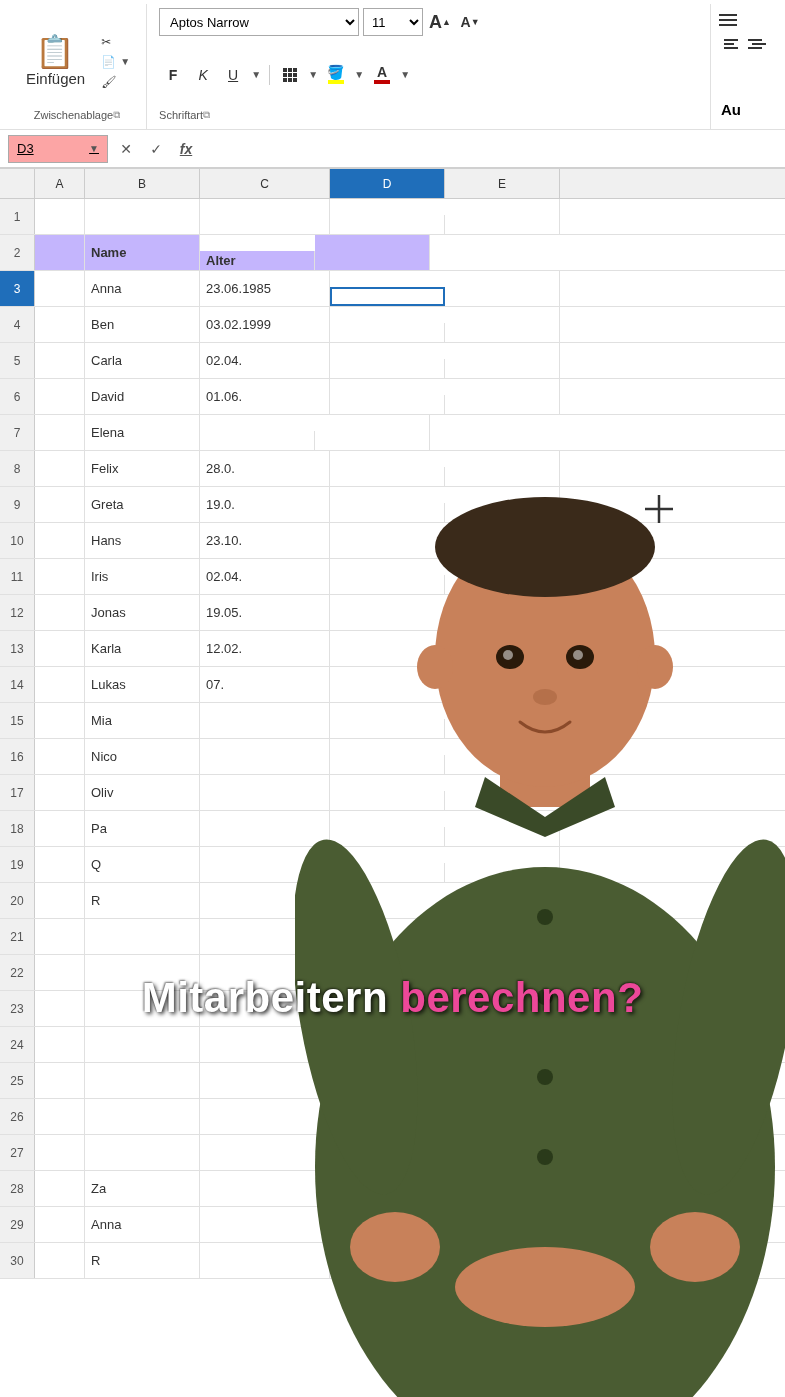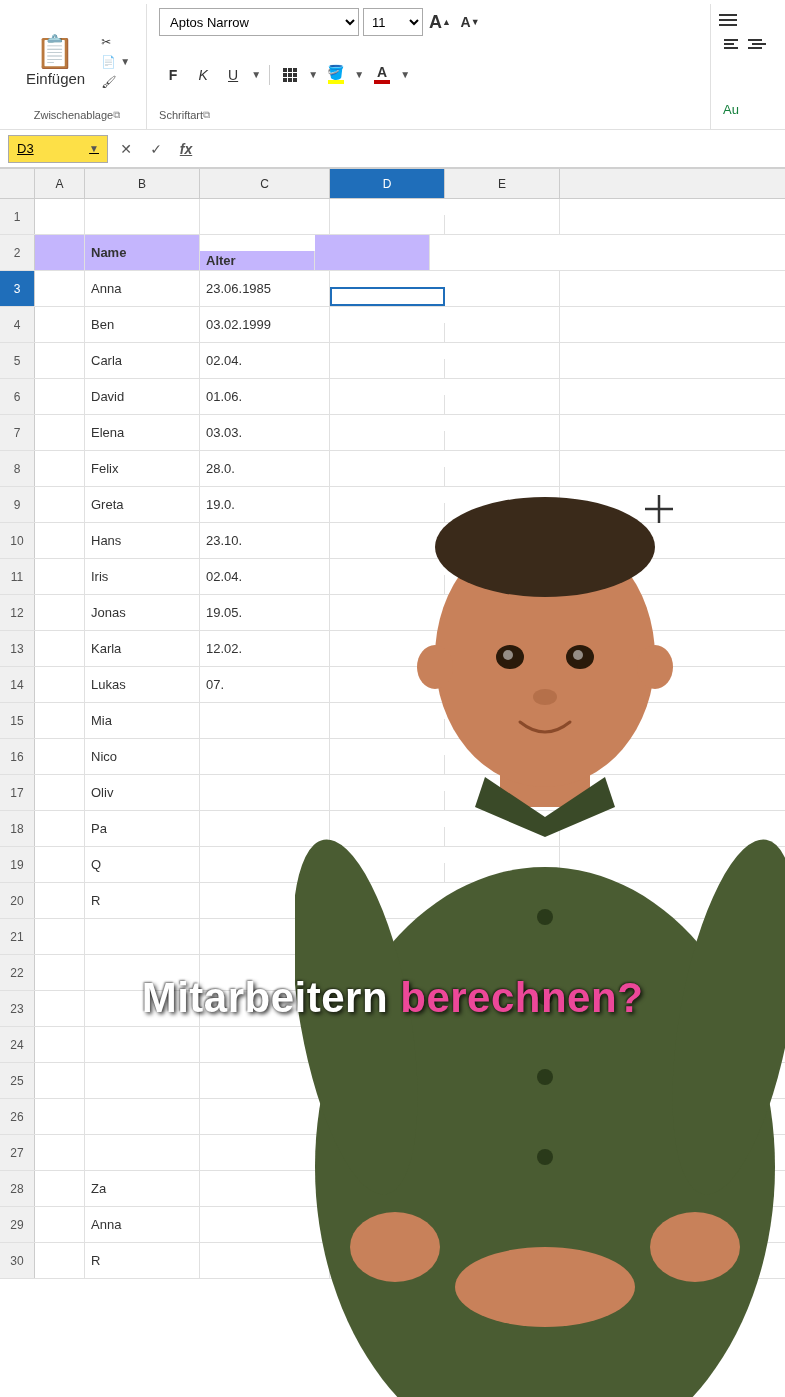--- a/index.html
+++ b/index.html
@@ -252,21 +252,21 @@
     }
 
     .cell-ref-box {
       display: flex;
       align-items: center;
       border: 1px solid #aaa;
       padding: 2px 8px;
       width: 100px;
       height: 28px;
       font-size: 13px;
-      background: #fde047;
+      background: #fca5a5;
       cursor: pointer;
       text-decoration: underline;
     }
     .cell-ref-box-arrow {
       margin-left: auto;
       font-size: 10px;
       color: #555;
     }
 
     .formula-bar-icon {
@@ -573,21 +573,21 @@
           <div class="icon-btn-small">
             <div style="display:flex;flex-direction:column;gap:2px;">
               <div style="width:14px;height:2px;background:#333;"></div>
               <div style="width:14px;height:2px;background:#333;margin-left:4px;"></div>
               <div style="width:14px;height:2px;background:#333;"></div>
             </div>
           </div>
         </div>
       </div>
       <div style="display:flex;flex-direction:column;gap:4px;padding-bottom:4px;">
-        <div class="icon-btn-small" style="font-size:13px;font-weight:normal;color:#15803d;">
+        <div class="icon-btn-small" style="font-size:15px;font-weight:bold;color:#000000;">
           <span>Au</span>
         </div>
       </div>
     </div>
   </div>
 
   <div class="formula-bar">
     <div class="cell-ref-box">
       <span>D3</span>
       <span class="cell-ref-box-arrow">▼</span>
@@ -666,21 +666,20 @@
     <div class="cell col-B">David</div>
     <div class="cell col-C">01.06.</div>
     <div class="cell col-D"></div>
     <div class="cell col-E"></div>
   </div>
 
   <div class="grid-row">
     <div class="row-header">7</div>
     <div class="cell col-A"></div>
     <div class="cell col-B">Elena</div>
-    <div class="cell col-C">03.03.</div>
     <div class="cell col-D"></div>
     <div class="cell col-E"></div>
   </div>
 
   <div class="grid-row">
     <div class="row-header">8</div>
     <div class="cell col-A"></div>
     <div class="cell col-B">Felix</div>
     <div class="cell col-C">28.0.</div>
     <div class="cell col-D"></div>

